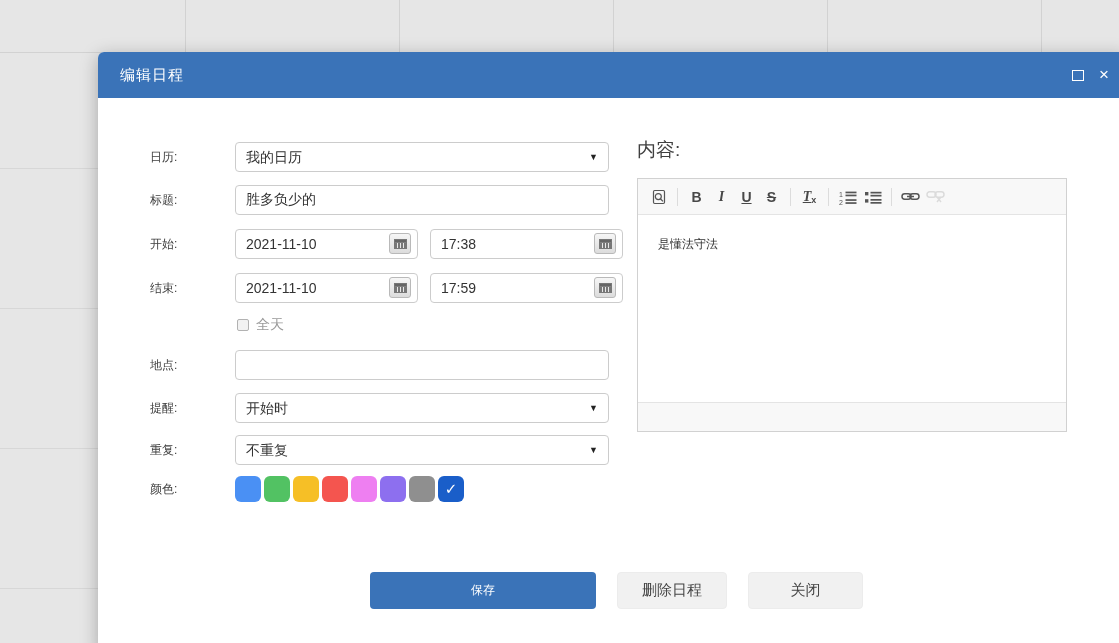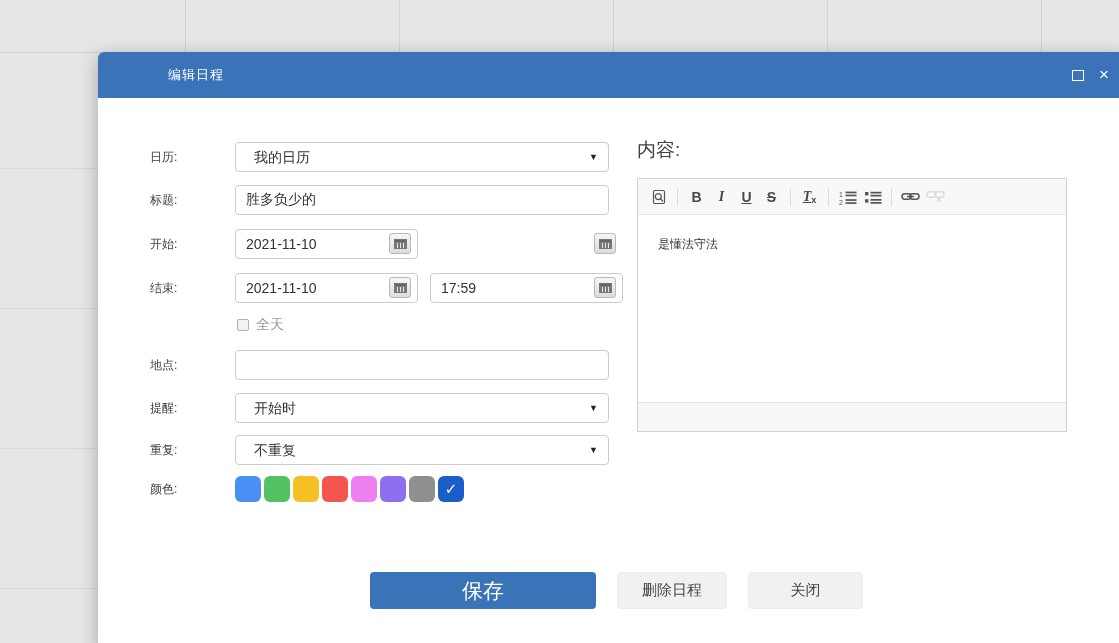--- a/index.html
+++ b/index.html
@@ -20,36 +20,36 @@
     position:absolute;left:98px;top:52px;width:1030px;height:600px;
     background:#fff;border-radius:6px 6px 0 0;
     box-shadow:0 4px 18px rgba(0,0,0,.28);
   }
   .titlebar{
     position:absolute;left:0;top:0;width:100%;height:46px;
     border-radius:6px 6px 0 0;
   }
   .title{
     position:absolute;left:22px;top:14px;
-    font-size:13px;color:#fff;letter-spacing:1px;margin-left:48px;
+    font-size:15px;color:#fff;letter-spacing:1px;
   }
   .winbtn{position:absolute;top:15px;width:16px;height:16px;cursor:pointer;
     display:flex;align-items:center;justify-content:center;color:#fff}
   .winbtn.max{left:972px}
   .winbtn.close{left:998px;font-size:17px;line-height:16px}
   .maxglyph{width:10px;height:9px;border:1.6px solid #fff;display:block}
 
   
   .flabel{position:absolute;left:52px;font-size:12px;color:#404040}
   .ctl{
     position:absolute;left:137px;width:374px;height:30px;box-sizing:border-box;
     border:1px solid #ccc;border-radius:4px;background:#fff;
     font-size:14px;color:#333;
   }
-  .seltext{position:absolute;left:18px;top:6px;white-space:nowrap}
+  .seltext{position:absolute;left:10px;top:6px;white-space:nowrap}
   .selarrow{position:absolute;right:10px;top:9px;font-size:9px;color:#222}
   input.ctl{padding:0 10px;font-family:inherit;outline:none}
   .dateinput{width:183px}
   .timeinput{left:332px;width:193px}
   .pickbtn{
     position:absolute;top:4px;width:22px;height:21px;box-sizing:border-box;
     border:1px solid #b9b9b9;border-radius:3px;cursor:pointer;
     background:linear-gradient(#f6f6f6,#dcdcdc);
     display:flex;align-items:center;justify-content:center;
   }
@@ -89,21 +89,21 @@
   .tbi.disabled{opacity:.45;cursor:default}
   .tbsep{width:1px;height:18px;background:#dcdcdc;margin:0 6px}
   .ed-body{position:absolute;left:0;top:36px;right:0;bottom:29px;
     padding:21px 20px;font-size:12px;color:#333;cursor:text}
   .ed-footer{position:absolute;left:0;bottom:0;right:0;height:29px;box-sizing:border-box;
     background:#f8f8f8;border-top:1px solid #e4e4e4}
 
   
   .btn{position:absolute;top:520px;height:37px;box-sizing:border-box;border-radius:4px;
     display:flex;align-items:center;justify-content:center;cursor:pointer;
-    font-size:21px;font-family:inherit}
+    font-size:12px;font-family:inherit}
   .btn.primary{left:272px;width:226px;color:#fff;border:none}
   .btn.plain{background:#f1f1f1;border:1px solid #ececec;color:#454545;font-size:15px}
   .btn.delete{left:519px;width:110px}
   .btn.closebtn{left:650px;width:115px}
 </style>
 </head>
 <body>
 
 <div>
   <div class="vline" style="left:185px"></div>
@@ -137,20 +137,21 @@
   </div>
 
   <span class="flabel" style="top:140px">标题:</span>
   <input class="ctl" style="top: 133px;" value="胜多负少的">
 
   <span class="flabel" style="top:184px">开始:</span>
   <input class="ctl dateinput" style="top: 177px;" value="2021-11-10">
   <span class="pickbtn" style="left:291px;top:181px">
     <span class="gridglyph"></span>
   </span>
+  <input class="ctl timeinput" style="top: 177px;" value="17:38">
   <span class="pickbtn" style="left:496px;top:181px">
     <span class="gridglyph"></span>
   </span>
 
   <span class="flabel" style="top:228px">结束:</span>
   <input class="ctl dateinput" style="top: 221px;" value="2021-11-10">
   <span class="pickbtn" style="left:291px;top:225px">
     <span class="gridglyph"></span>
   </span>
   <input class="ctl timeinput" style="top: 221px;" value="17:59">

